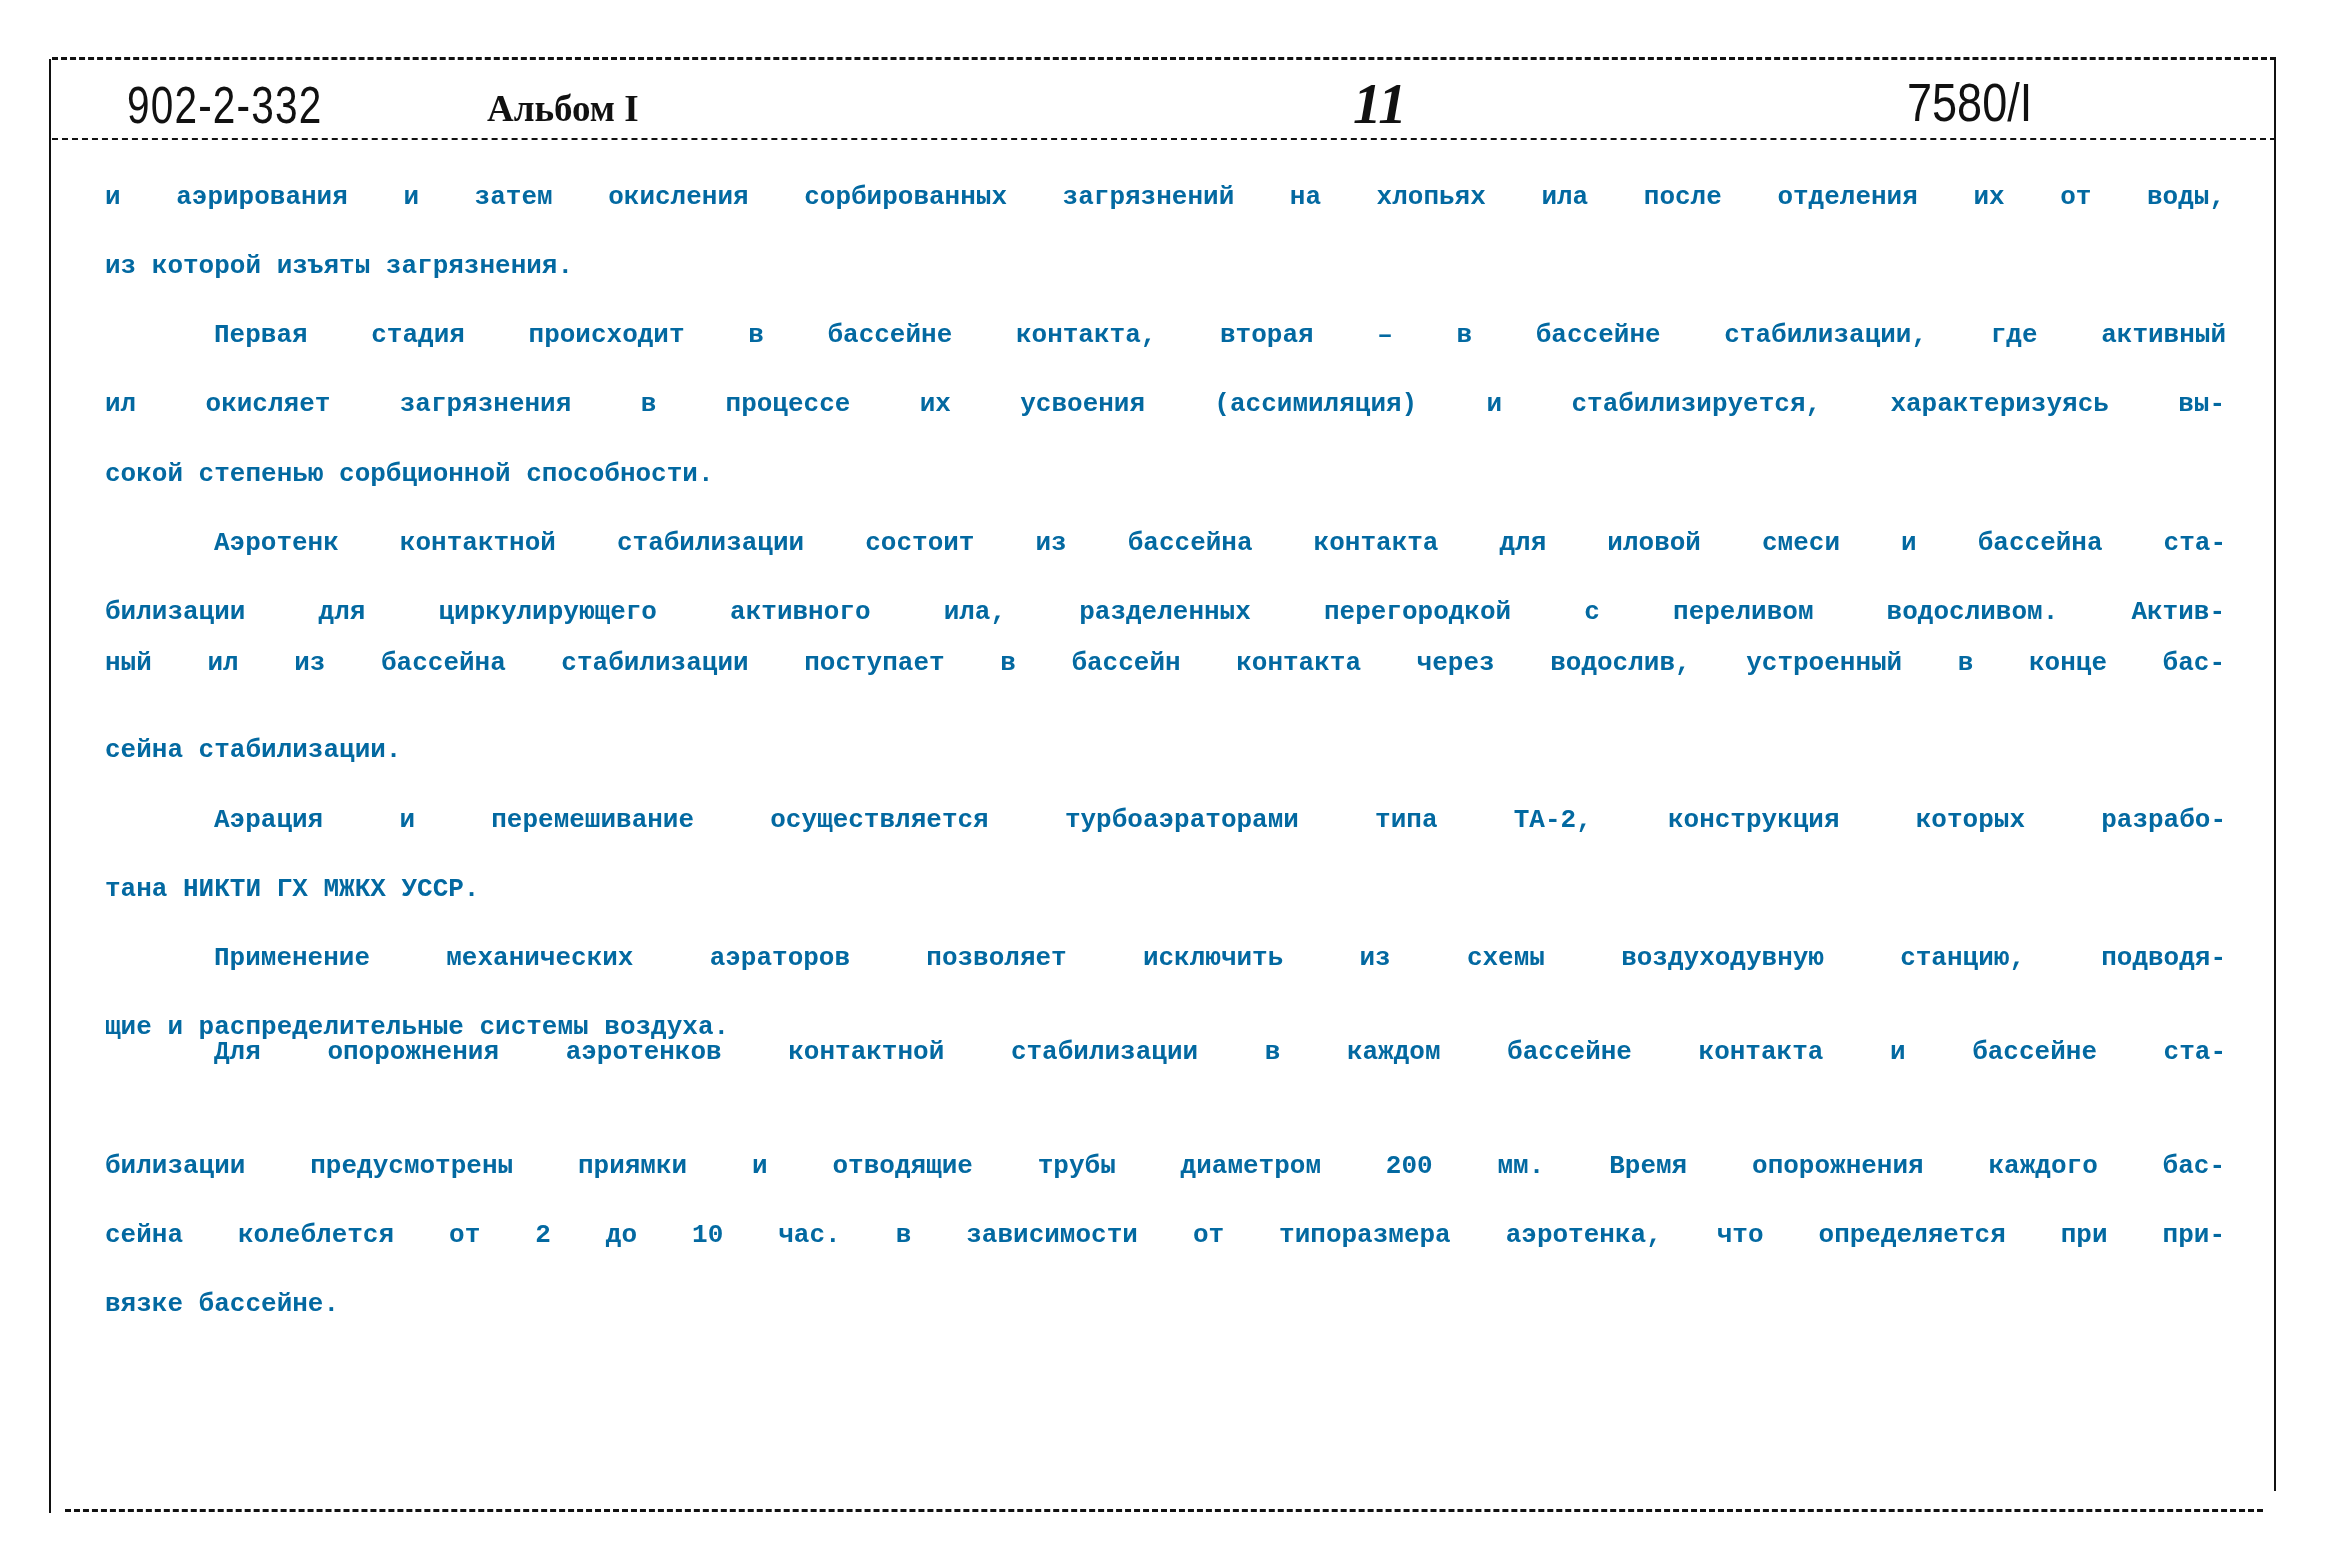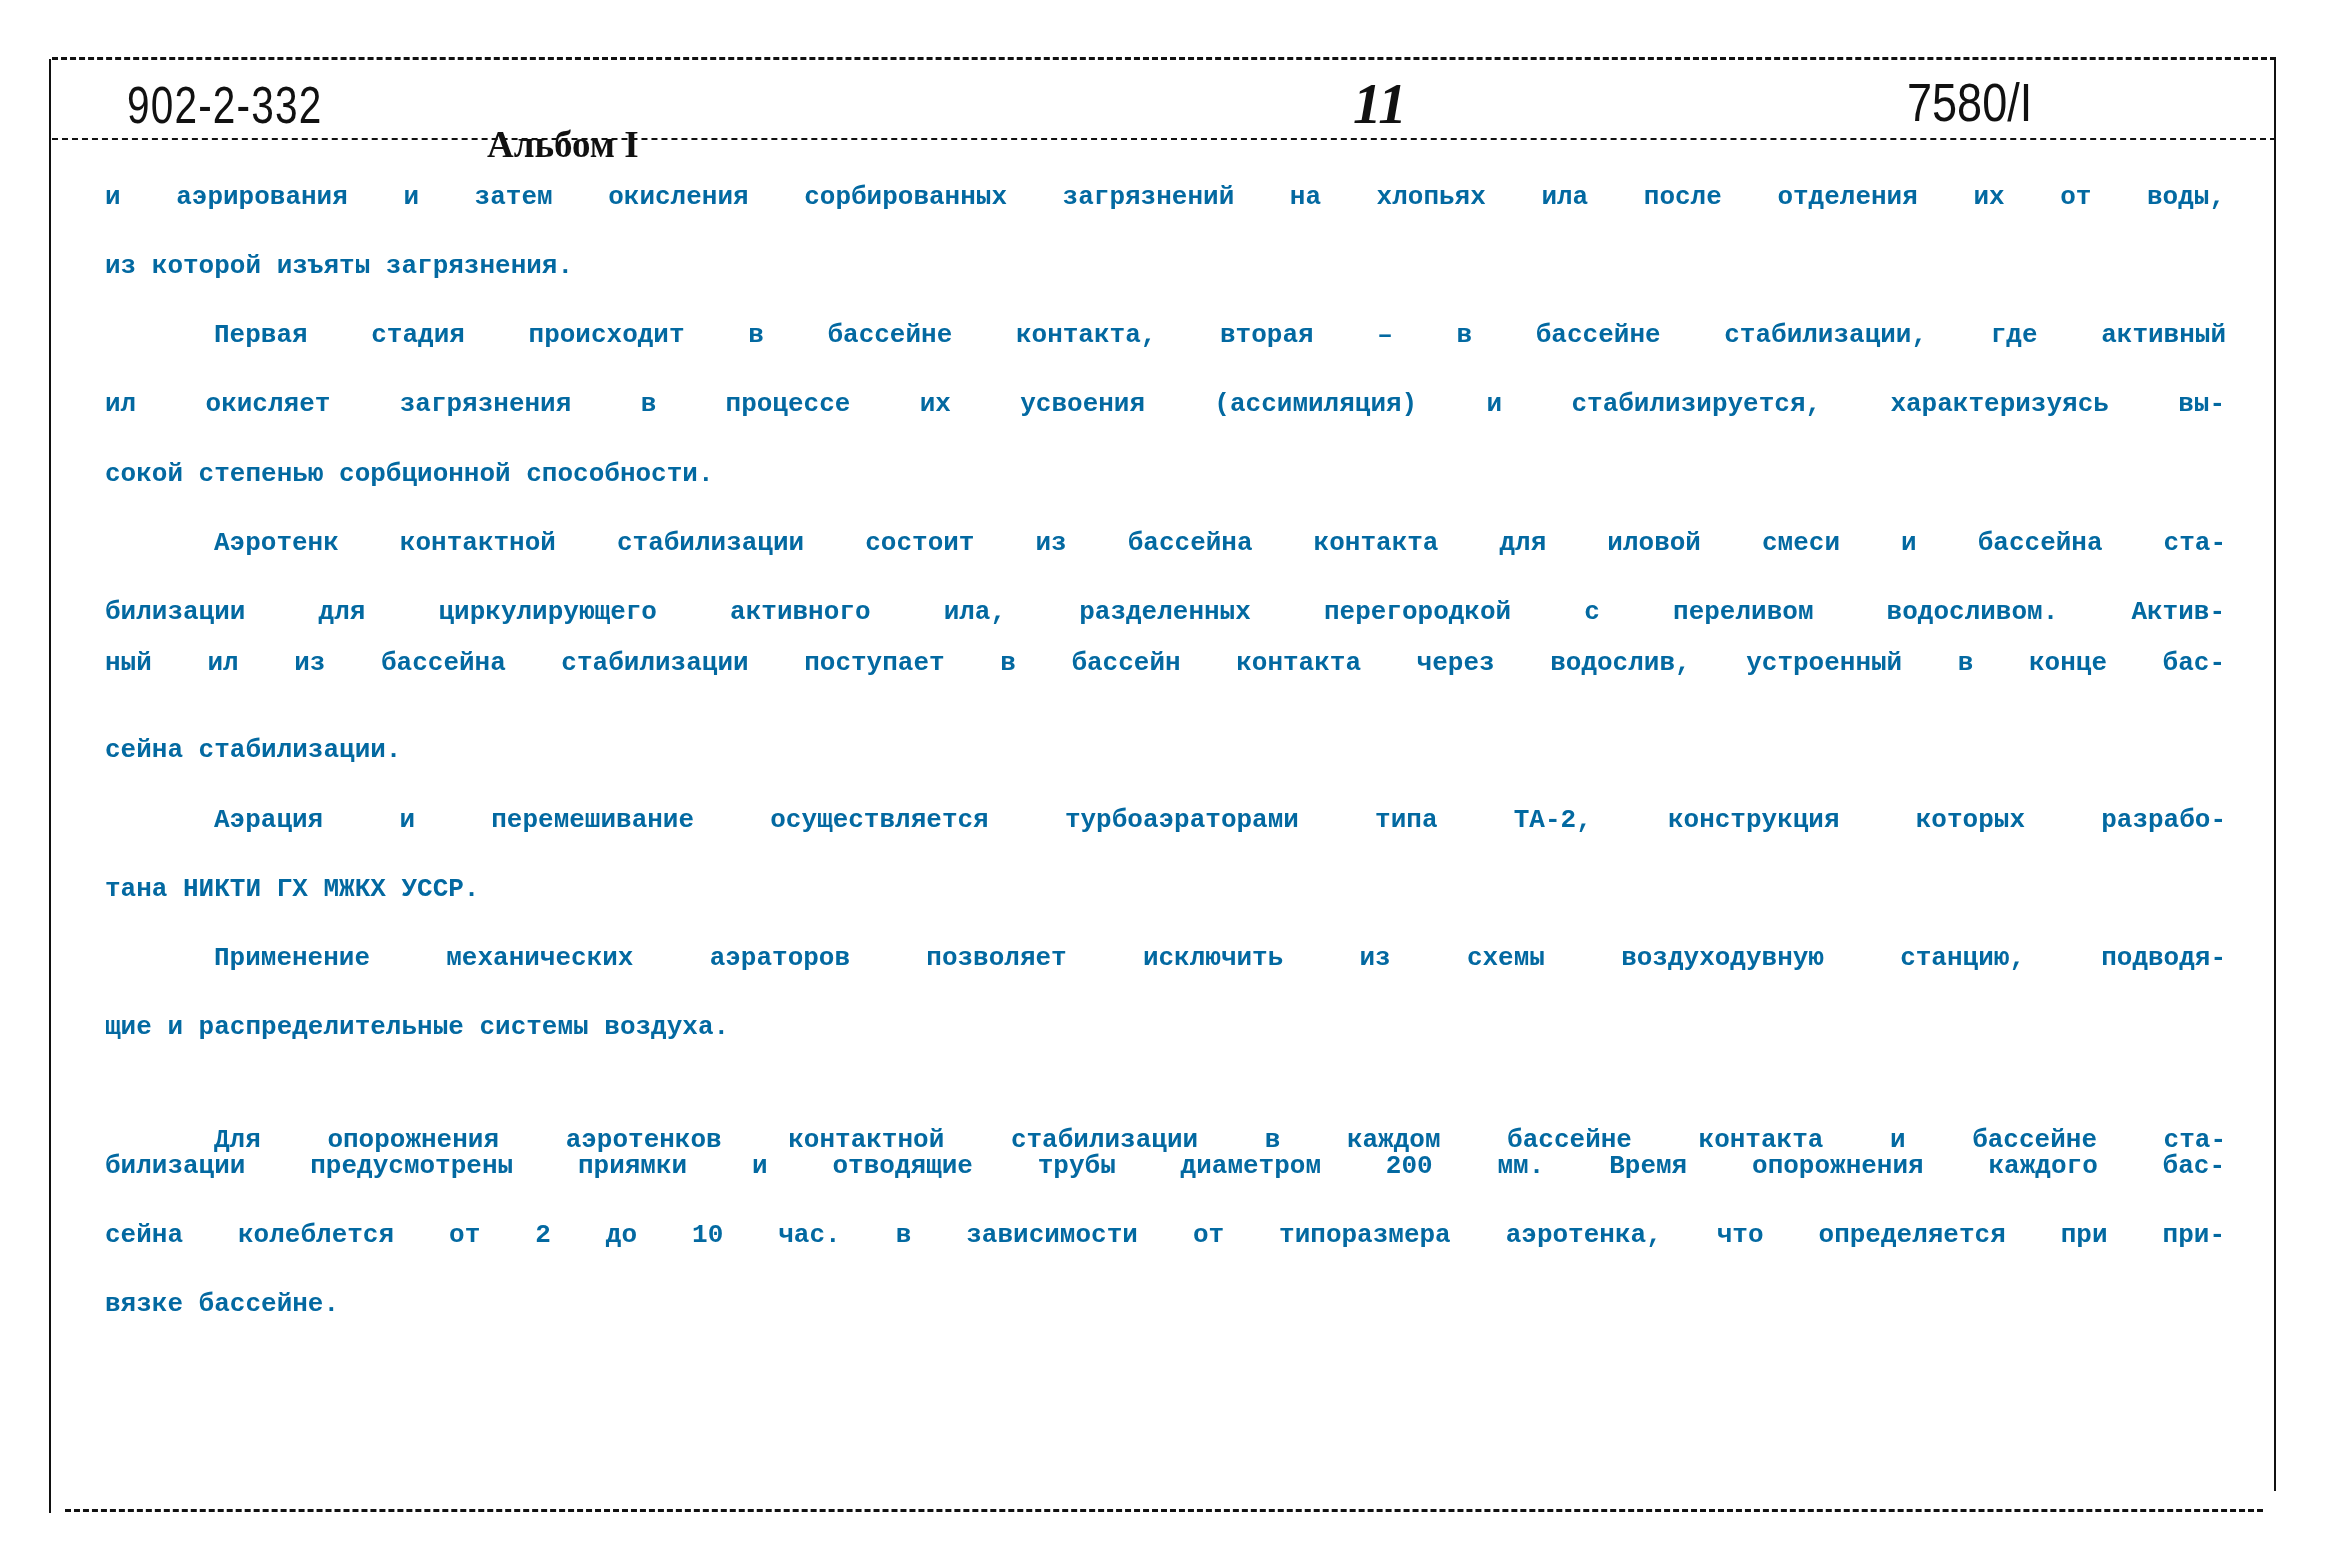--- a/index.html
+++ b/index.html
@@ -11,21 +11,21 @@
   .frame-header-sep { position: absolute; left: 52px; top: 138px; width: 2224px; height: 0; border-top: 2.9px dashed #111; }
   .frame-bottom { position: absolute; left: 65px; top: 1509px; width: 2198px; height: 0; border-top: 3.7px dashed #111; }
   .frame-left { position: absolute; left: 49px; top: 59px; width: 0; height: 1454px; border-left: 2.9px dashed #111; }
   .frame-right { position: absolute; left: 2274px; top: 59px; width: 0; height: 1432px; border-left: 2.9px dashed #111; }
   .frame-left, .frame-right { border-left-style: solid; }
   .frame-left::after, .frame-right::after { content: ""; }
 
   
   .hdr { position: absolute; color: #111; }
   .hdr-code { left: 127px; top: 75px; font-family: "Liberation Sans", sans-serif; font-size: 52px; letter-spacing: 1.5px; transform: scaleX(0.78); transform-origin: left center; font-weight: normal; }
-  .hdr-album { left: 487px; top: 87px; font-family: "Liberation Serif", serif; font-size: 37px; font-weight: bold; margin-top: 36px; }
+  .hdr-album { left: 487px; top: 87px; font-family: "Liberation Serif", serif; font-size: 37px; font-weight: bold; }
   .hdr-page { left: 1353px; top: 71px; font-family: "Liberation Serif", serif; font-size: 57px; font-style: italic; font-weight: bold; }
   .hdr-num { left: 1907px; top: 72px; font-family: "Liberation Sans", sans-serif; font-size: 53px; transform: scaleX(0.85); transform-origin: left center; }
 
   
   .line { position: absolute; left: 105px; width: 2120px; font-family: "Liberation Mono", "DejaVu Sans Mono", monospace; font-weight: bold; font-size: 26px; line-height: 41px; color: #0369a1; white-space: nowrap; text-align: justify; text-align-last: justify; }
   .line.indent { left: 214px; width: 2012px; }
   .line.last { text-align: left; text-align-last: left; }
 </style>
 </head>
 <body>
@@ -54,19 +54,19 @@
   <div class="line" style="top:592px">билизации для циркулирующего активного ила, разделенных перегородкой с переливом водосливом. Актив-</div>
   <div class="line" style="top:643px">ный ил из бассейна стабилизации поступает в бассейн контакта через водослив, устроенный в конце бас-</div>
   <div class="line last" style="top:730px">сейна стабилизации.</div>
 
   <div class="line indent" style="top:800px">Аэрация и перемешивание осуществляется турбоаэраторами типа ТА-2, конструкция которых разрабо-</div>
   <div class="line last" style="top:869px">тана НИКТИ ГХ МЖКХ УССР.</div>
 
   <div class="line indent" style="top:938px">Применение механических аэраторов позволяет исключить из схемы воздуходувную станцию, подводя-</div>
   <div class="line last" style="top:1007px">щие и распределительные системы воздуха.</div>
 
-  <div class="line indent" style="top:1120px">Для опорожнения аэротенков контактной стабилизации в каждом бассейне контакта и бассейне ста-</div>
+  <div class="line indent" style="top:1032px">Для опорожнения аэротенков контактной стабилизации в каждом бассейне контакта и бассейне ста-</div>
   <div class="line" style="top:1146px">билизации предусмотрены приямки и отводящие трубы диаметром 200 мм. Время опорожнения каждого бас-</div>
   <div class="line" style="top:1215px">сейна колеблется от 2 до 10 час. в зависимости от типоразмера аэротенка, что определяется при при-</div>
   <div class="line last" style="top:1284px">вязке бассейне.</div>
 
 </div>
 
 
 </body></html>

